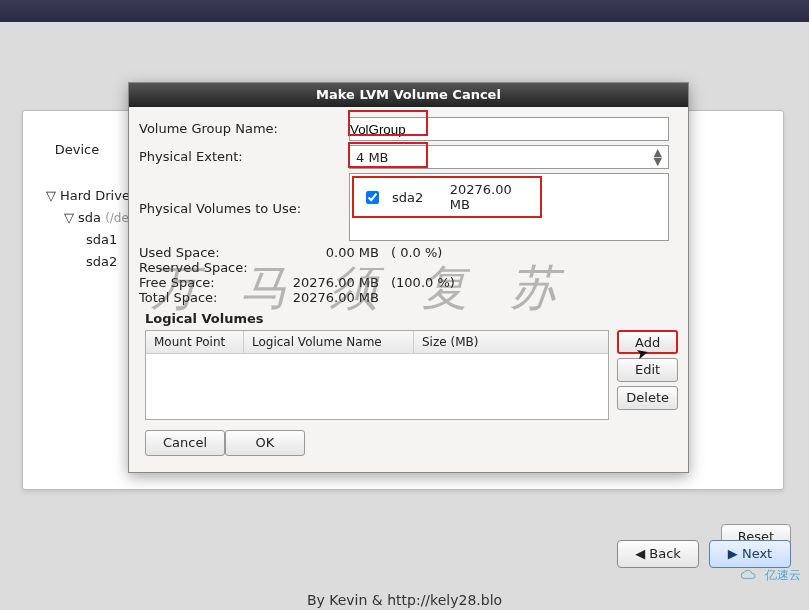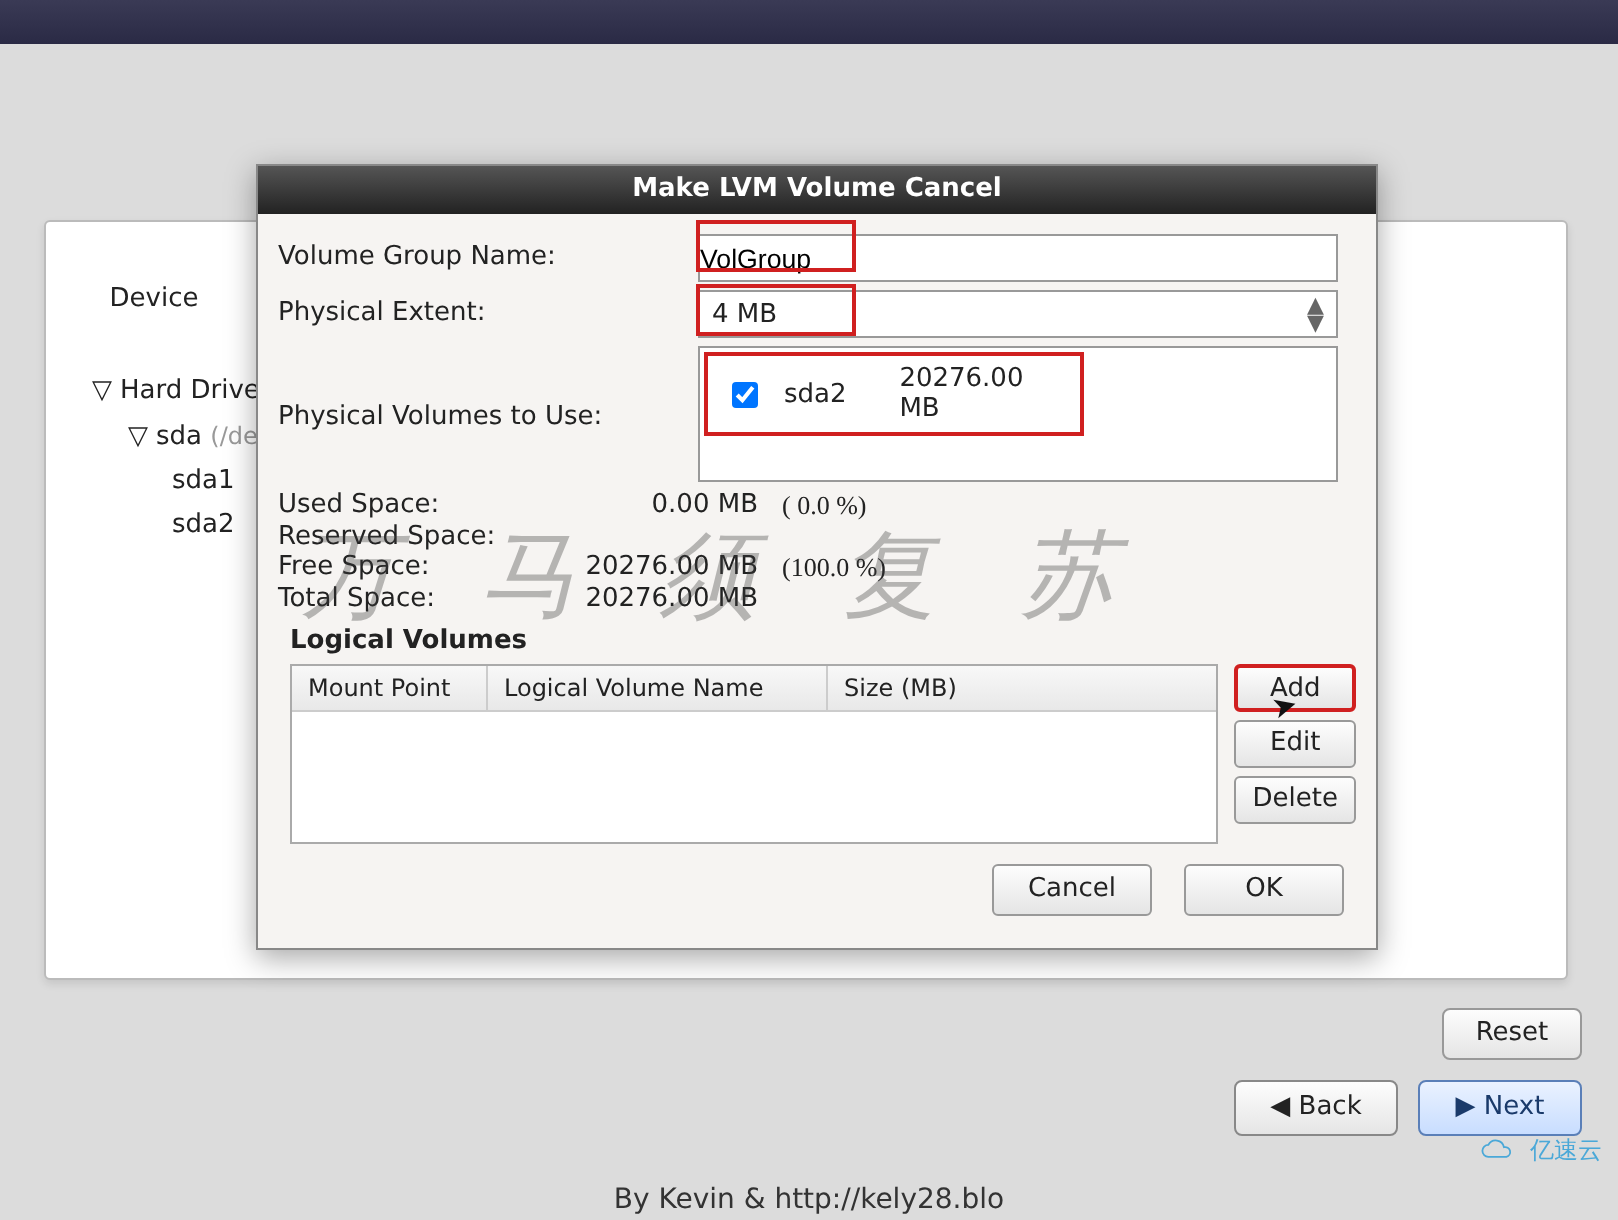--- a/index.html
+++ b/index.html
@@ -40,21 +40,21 @@
     font-size: 13px;
     line-height: 22px;
     margin-left: 18px;
   }
   .tree-toggle { margin-right: 4px; }
   .tree-sub { margin-left: 18px; }
   .tree-leaf { margin-left: 40px; }
   .tree-dim { color: #999; font-size: 12px;}
   .reset-btn {
     position: absolute;
-    right: 18px; top: 504px;
+    right: 18px; top: 524px;
     width: 70px; height: 26px;
     background: linear-gradient(#fdfdfd,#e5e5e5);
     border: 1px solid #999; border-radius: 4px;
     text-align: center; line-height: 24px;
   }
   .back-btn, .next-btn {
     position: absolute;
     top: 540px;
     width: 82px; height: 28px;
     border-radius: 4px;
@@ -121,39 +121,39 @@
     padding: 2px;
   }
   .pv-row { display:flex; align-items:center; gap:10px; padding:3px 6px; }
   .pv-cb { width:13px; height:13px; }
   .redbox-pv { border:2px solid #d02020; display:inline-flex; padding:1px 2px; width: 190px;}
 
   .stats { margin-top:4px; }
   .stat-line { display:flex; }
   .stat-lab { width:130px; }
   .stat-val { width:110px; text-align:right; }
-  .stat-pct { width:80px; padding-left:12px;font-family:Liberation Serif, serif; }
+  .stat-pct { width:80px; padding-left:12px; }
 
   .lv-head { font-weight:bold; margin:6px 0 4px 6px;}
   .lv-table-wrap { display:flex; gap:8px; align-items:flex-start; padding-left:6px;}
   .lv-table {
     width: 490px; height: 90px;
     border:1px solid #aaa; background:#fff;
   }
   .lv-thead { display:flex; border-bottom:1px solid #ccc; background:linear-gradient(#f8f8f8,#e8e8e8);}
   .lv-th { padding:4px 8px; border-right:1px solid #ccc; font-size:12px;}
   .btn-col { display:flex; flex-direction:column; gap:4px; }
   .sbtn {
     height:24px; padding:0 8px; min-width:52px;
     border:1px solid #999; border-radius:3px;
     background:linear-gradient(#fdfdfd,#e5e5e5);
     text-align:center; line-height:22px;
   }
   .sbtn.red { border:2px solid #d02020; }
-  .dlg-actions { display:flex; justify-content:flex-end; gap:16px; padding:10px 6px 6px;}
+  .dlg-actions { display:flex; gap:0; padding:10px 6px 6px;}
   .dbtn {
     height:26px; width:80px;
     border:1px solid #999; border-radius:3px;
     background:linear-gradient(#fdfdfd,#e5e5e5);
     text-align:center; line-height:24px;
   }
   .cursor-icon {
     position:absolute;
     left: 636px; top: 344px;
     font-size: 15px; color:#111;

